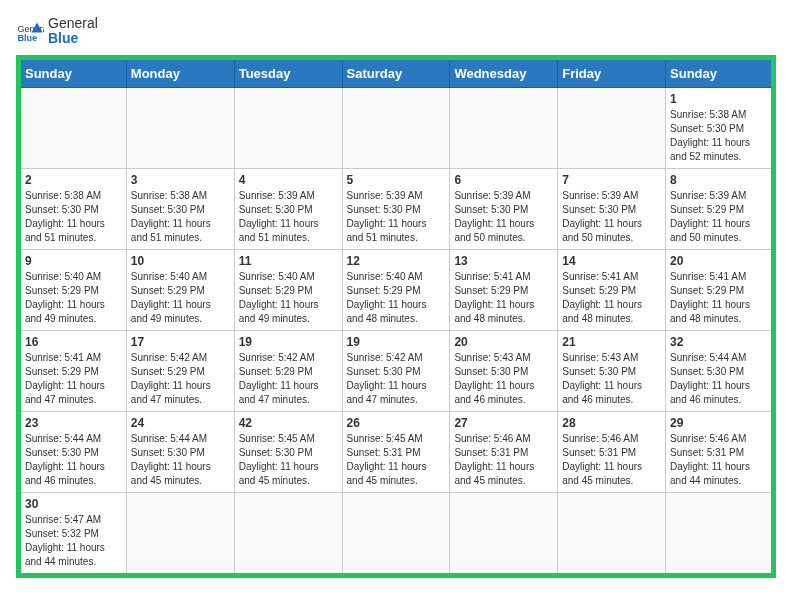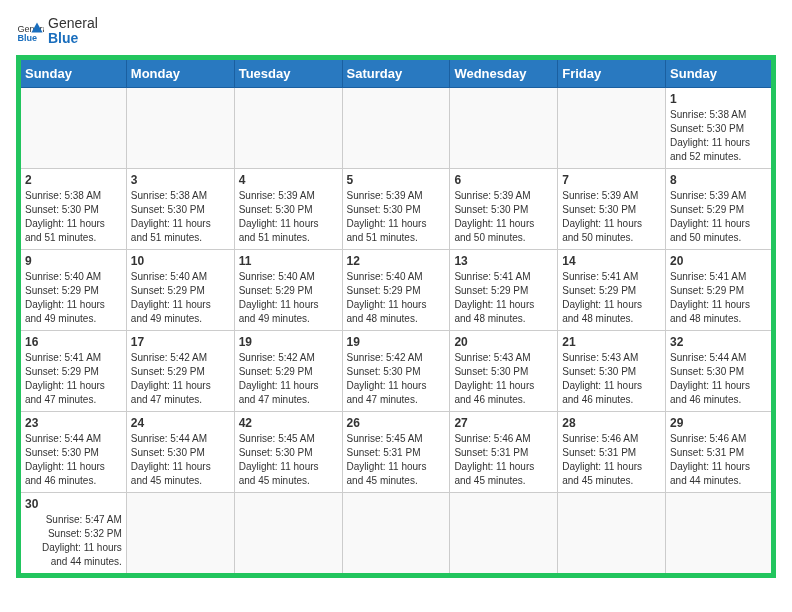--- a/index.html
+++ b/index.html
@@ -339,21 +339,21 @@
           <span class="day-num">29</span>
           <div class="day-info" style="white-space: pre-line;">Sunrise: 5:46 AM
 Sunset: 5:31 PM
 Daylight: 11 hours
 and 44 minutes.</div>
         </td>
       </tr>
       <tr class="week-row">
         <td>
           <span class="day-num">30</span>
-          <div class="day-info" style="white-space: pre-line; text-align: right;">Sunrise: 5:47 AM
+          <div class="day-info" style="white-space: pre-line;">Sunrise: 5:47 AM
 Sunset: 5:32 PM
 Daylight: 11 hours
 and 44 minutes.</div>
         </td>
         <td class="empty"></td>
         <td class="empty"></td>
         <td class="empty"></td>
         <td class="empty"></td>
         <td class="empty"></td>
         <td class="empty"></td>

